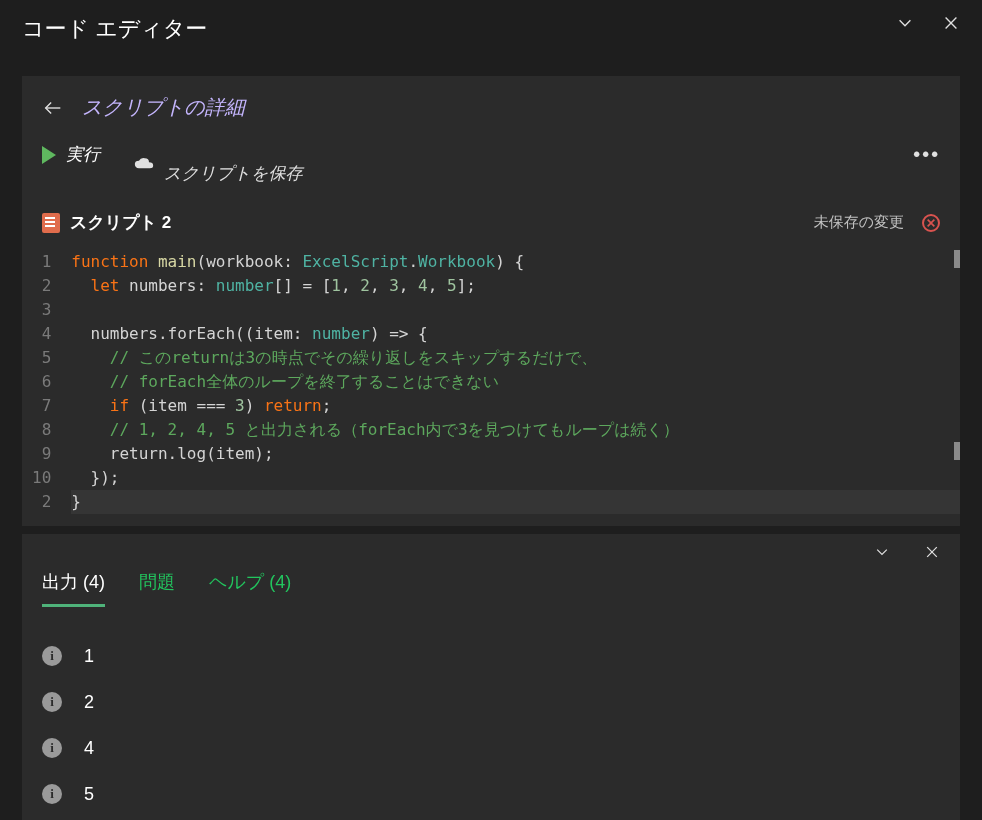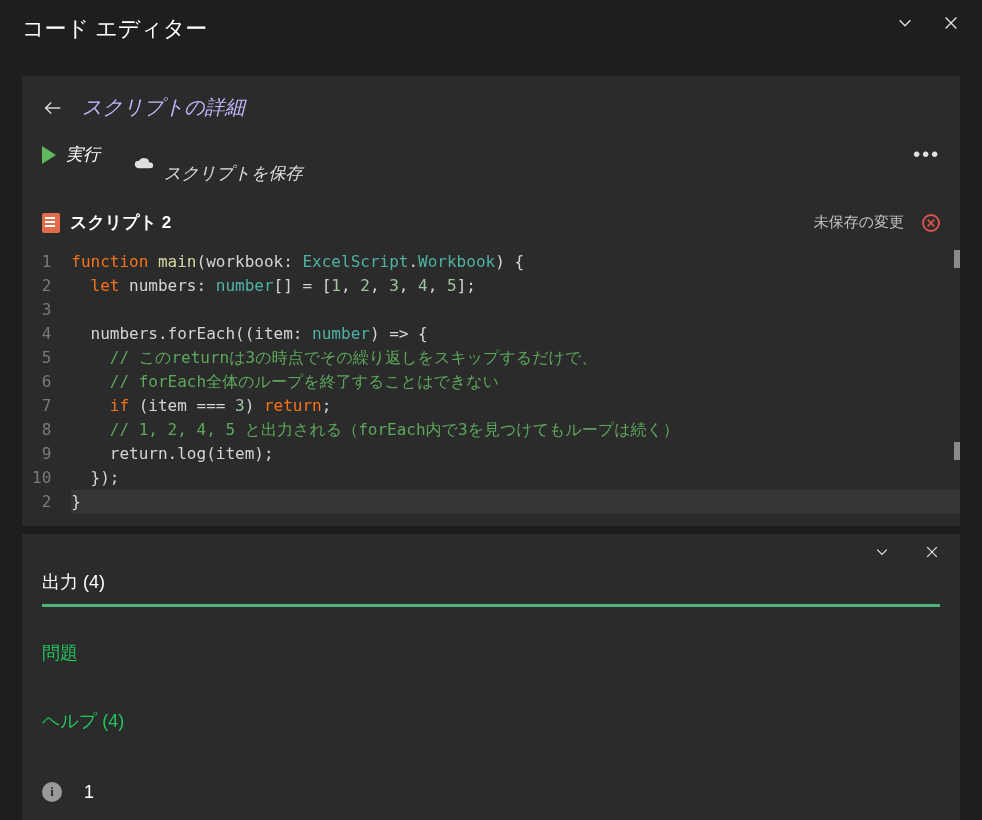--- a/index.html
+++ b/index.html
@@ -99,21 +99,21 @@
 }
 .bottom-header {
   display: flex;
   align-items: center;
   padding: 10px 20px 0 20px;
   gap: 34px;
 }
 .bottom-header .spacer { flex: 1; }
 .bottom-header .ctrl { stroke: #e0e0e0; stroke-width: 1.5; fill: none; width: 16px; height: 16px; cursor: pointer; }
 
-.tabs { display: flex; gap: 34px; padding: 10px 20px 0 20px; font-size: 18px; flex-direction: column; }
+.tabs { display: flex; gap: 34px; padding: 10px 20px 0 20px; font-size: 18px; }
 .tab { color: #22c55e; padding-bottom: 10px; cursor: pointer; }
 .tab.active { color: #ffffff; border-bottom: 3px solid #4fb37a; }
 
 .output-list { padding: 26px 20px 20px 20px; }
 .output-item { display: flex; align-items: center; gap: 22px; height: 46px; font-size: 18px; color: #ffffff; }
 .info-icon { width: 20px; height: 20px; border-radius: 50%; background: #9a9a9a; display: flex; align-items: center; justify-content: center; color: #2b2b2b; font-size: 13px; font-weight: bold; font-family: serif; }
 </style>
 </head>
 <body>
 

